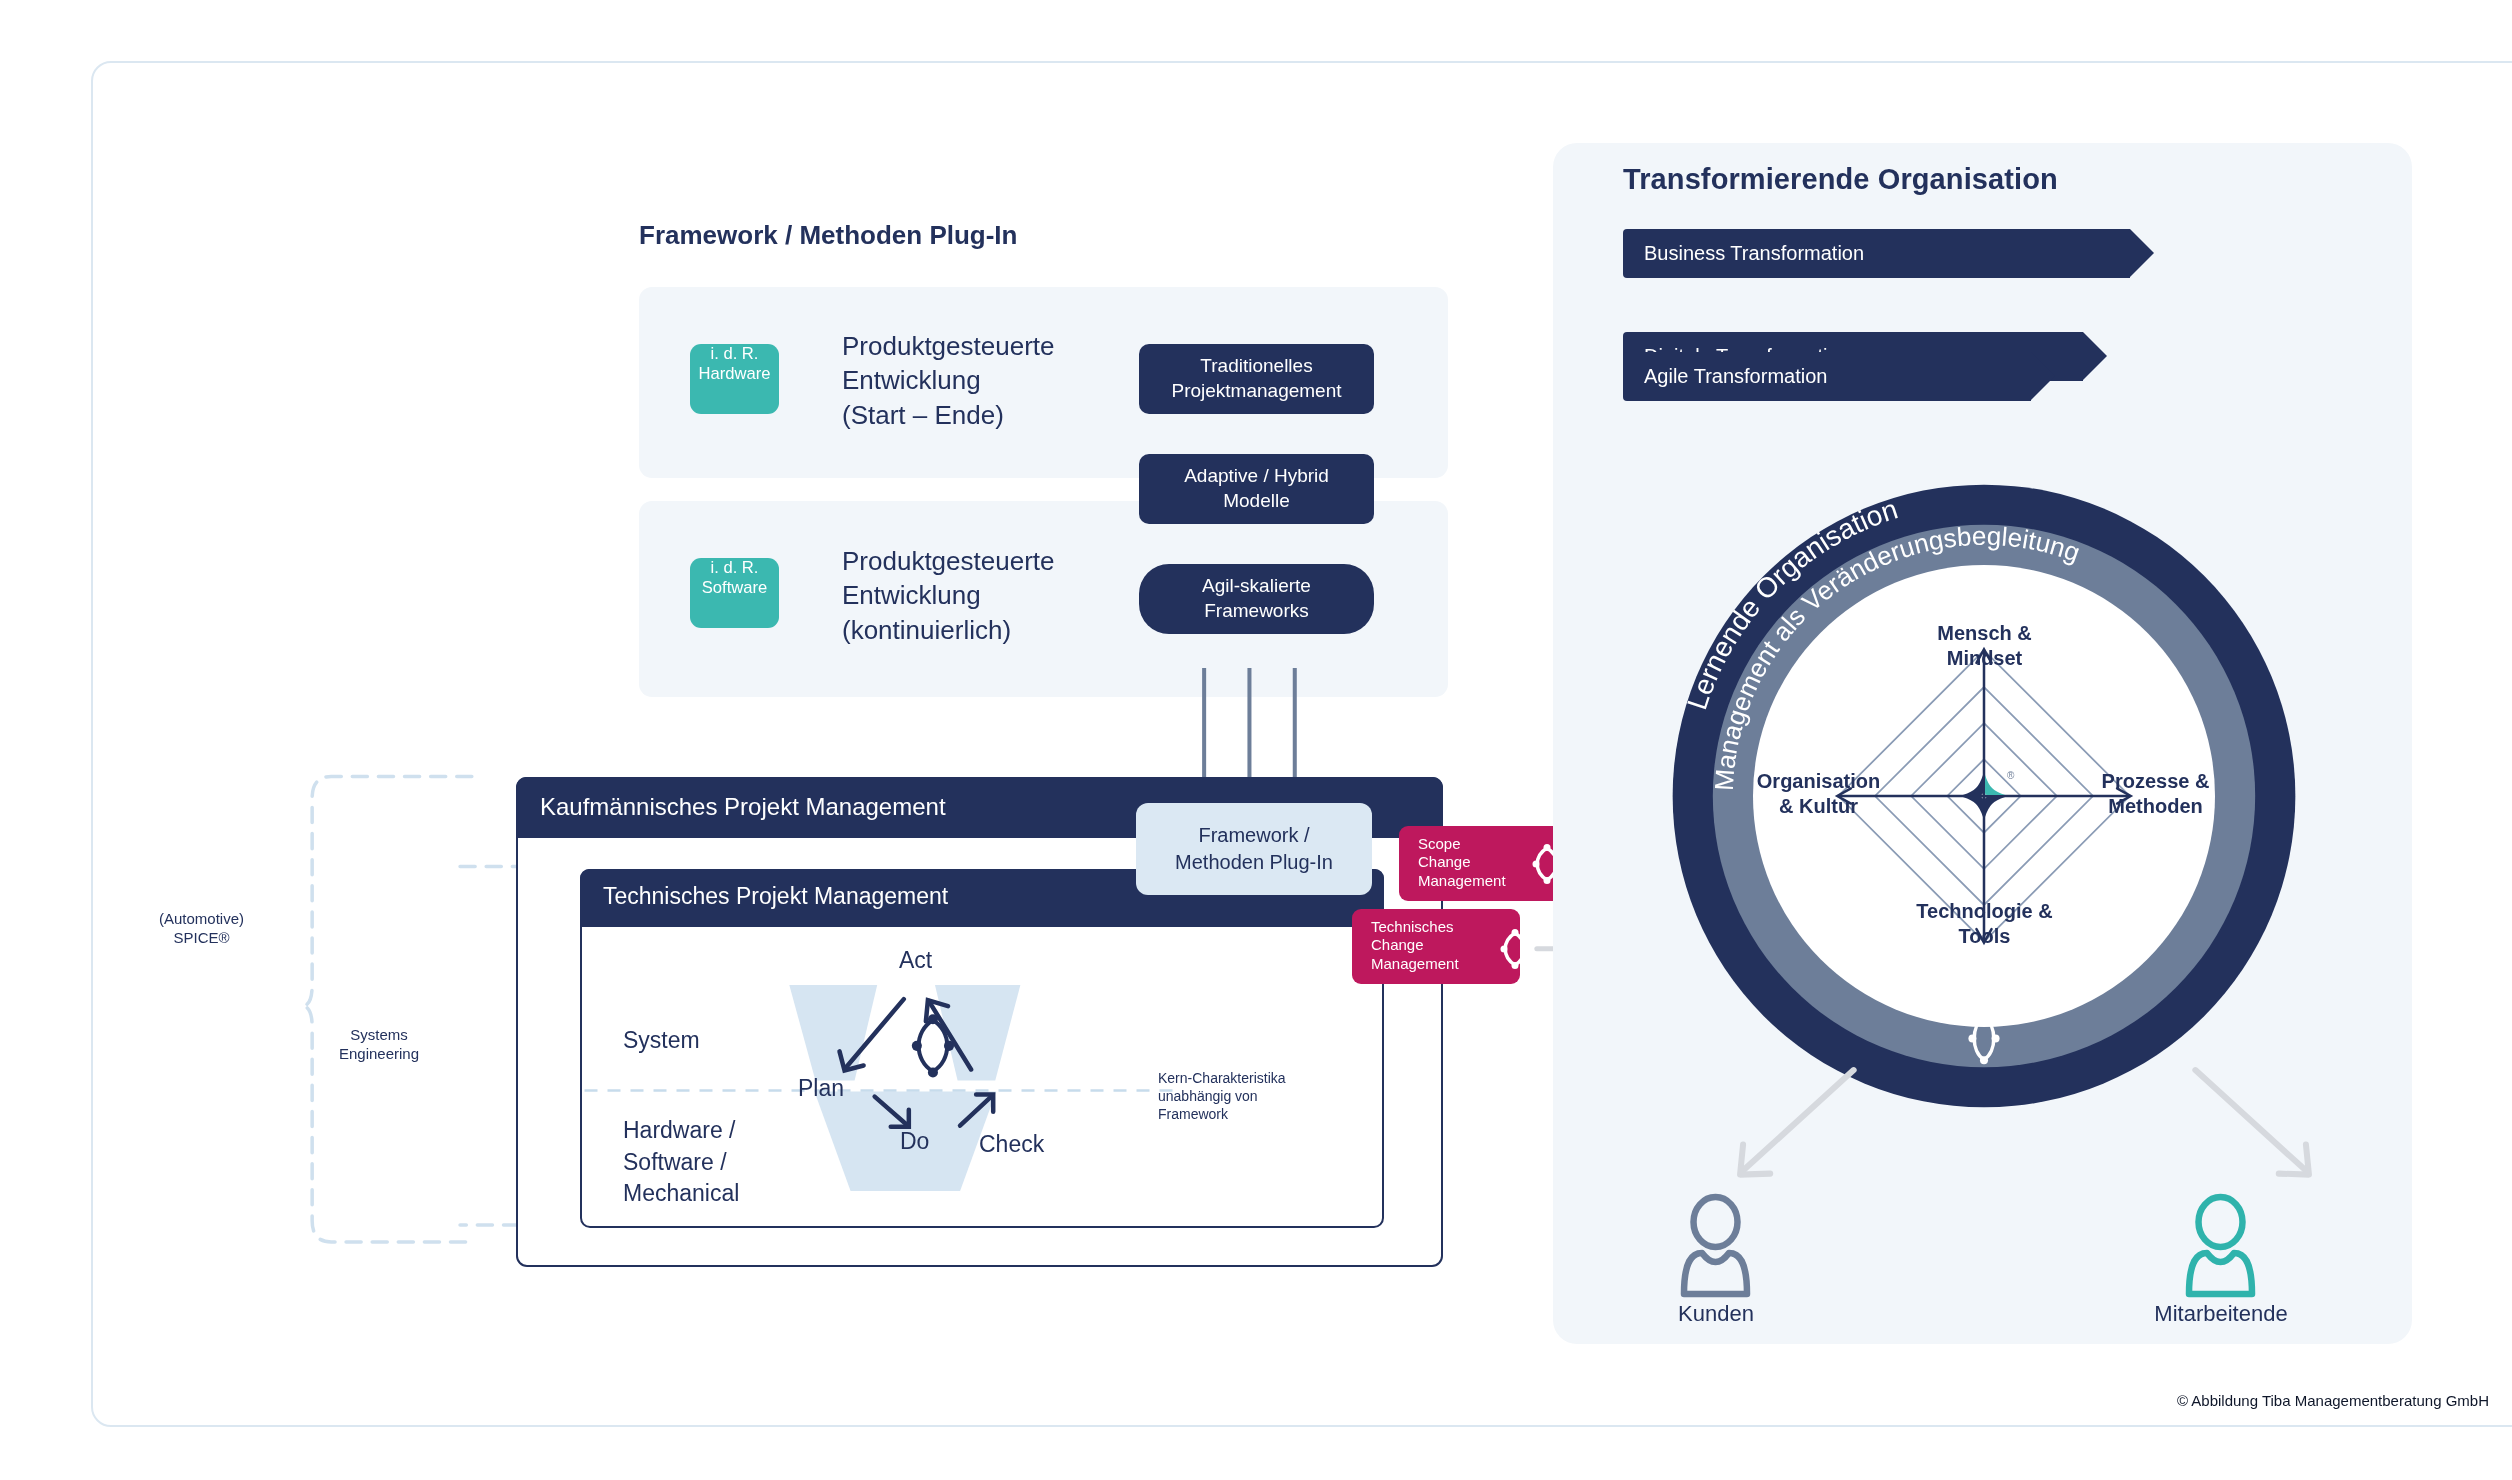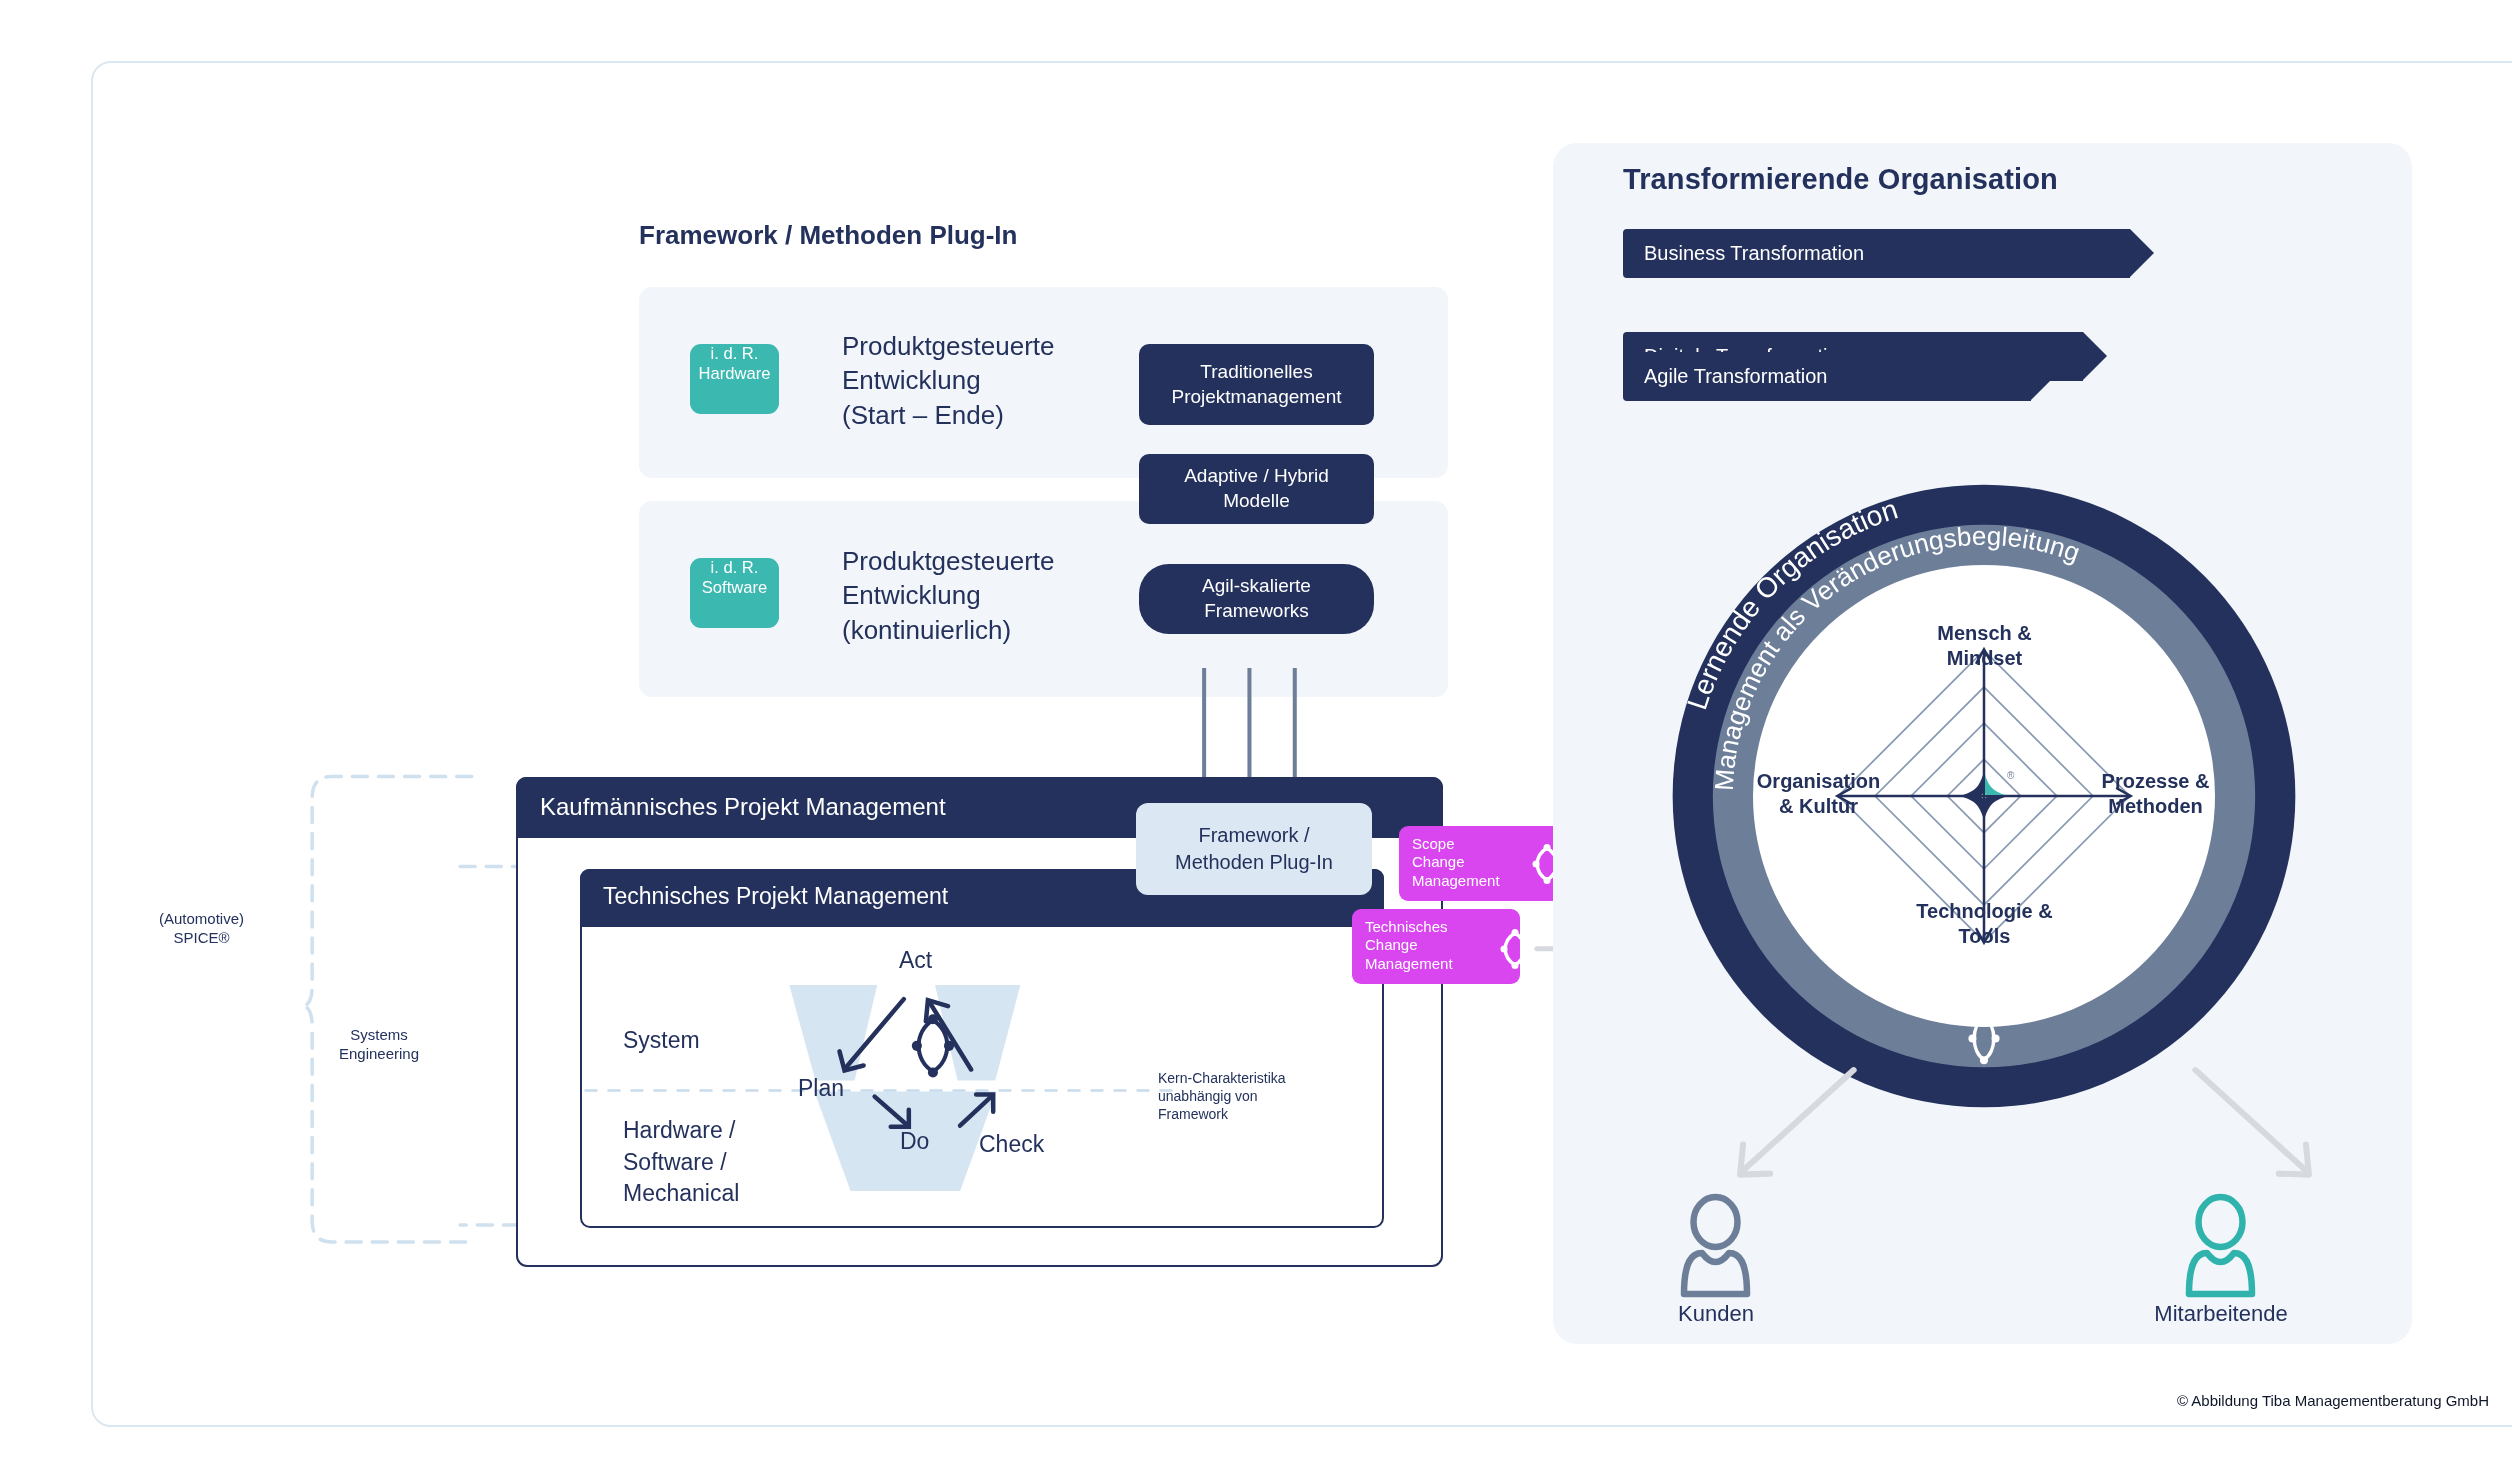--- a/index.html
+++ b/index.html
@@ -46,22 +46,22 @@
     background:#23315C;border-radius:9px 9px 0 0;}
   #pm-inner-label{left:603px;top:883px;font-size:23px;color:#ffffff;}
   .vlabel{position:absolute;font-size:23px;line-height:1.38;color:#23315C;}
   .pdcalabel{position:absolute;font-size:23px;color:#23315C;}
   #kern-note{left:1158px;top:1069px;width:166px;font-size:14px;line-height:1.3;color:#23315C;}
   
   #plugin-pill{left:1136px;top:803px;width:236px;height:92px;background:#dbe8f3;
     border-radius:12px;display:flex;align-items:center;justify-content:center;
     text-align:center;font-size:20px;line-height:1.35;color:#23315C;}
   
-  .greybox{position:absolute;background:#d946ef;border-radius:9px;color:#ffffff;
-    font-size:15px;line-height:1.22;padding:9px 0 9px 13px;box-sizing:border-box;}
+  .greybox{position:absolute;background:#be185d;border-radius:9px;color:#ffffff;
+    font-size:15px;line-height:1.22;padding:9px 0 9px 19px;box-sizing:border-box;}
   
   .bracketlabel{position:absolute;font-size:15px;line-height:1.28;text-align:center;color:#23315C;}
   
   .personlabel{position:absolute;font-size:22px;color:#23315C;text-align:center;}
   
   #copyright{right:149px;top:1392px;font-size:15px;color:#0f172a;}
   svg{position:absolute;overflow:visible;}
 </style>
 </head>
 <body>
@@ -86,21 +86,21 @@
   <div>Produktgesteuerte</div>
   <div>Entwicklung</div>
   <div>(Start – Ende)</div>
 </div>
 <div class="devdesc" style="left:842px;top:544px;">
   <div>Produktgesteuerte</div>
   <div>Entwicklung</div>
   <div>(kontinuierlich)</div>
 </div>
 
-<div class="navybox" style="left:1139px;top:344px;width:235px;height:81px;">
+<div class="navybox" style="left:1139px;top:344px;width:235px;height:70px;">
   <div>
     <div>Traditionelles</div>
     <div>Projektmanagement</div>
   </div>
 </div>
 <div class="navybox" style="left:1139px;top:454px;width:235px;height:70px;">
   <div>
     <div>Adaptive / Hybrid</div>
     <div>Modelle</div>
   </div>

